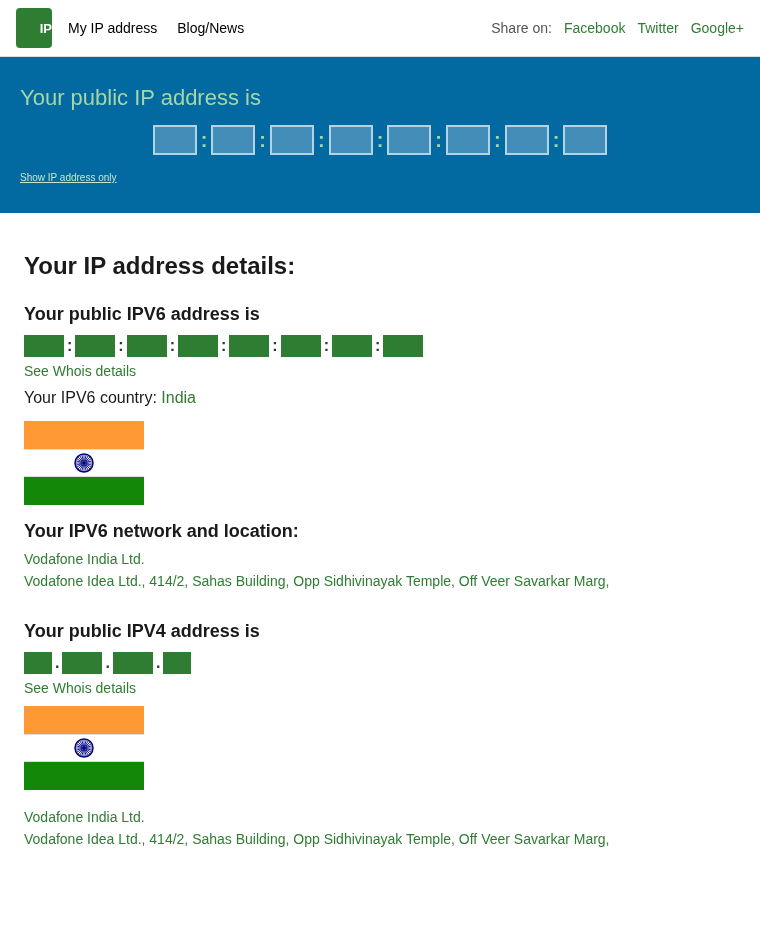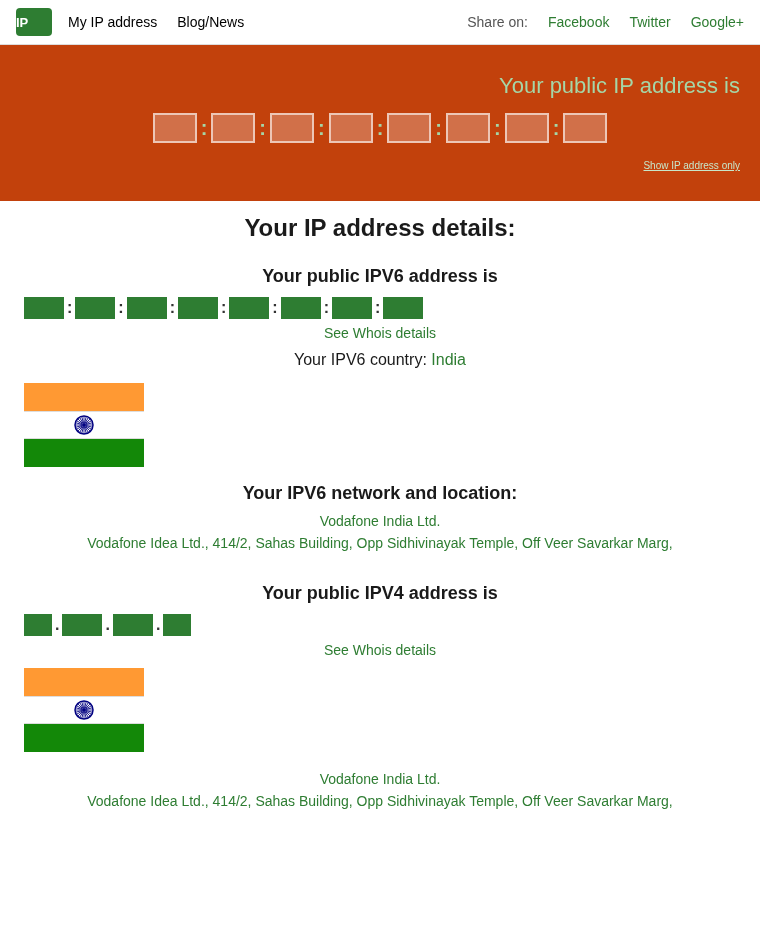--- a/index.html
+++ b/index.html
@@ -8,60 +8,60 @@
     
     .header {
       display: flex;
       align-items: center;
       padding: 8px 16px;
       border-bottom: 1px solid #ddd;
       background: #fff;
     }
     .logo {
       width: 36px;
-      height: 28px;
+      height: 40px;
       background: #2e7d32;
       border-radius: 4px;
       display: flex;
       align-items: center;
-      justify-content: flex-start;
+      justify-content: flex-end;
       color: white;
       font-weight: bold;
       font-size: 13px;
       margin-right: 16px;
     }
     .nav-links {
       display: flex;
       gap: 20px;
       flex: 1;
     }
     .nav-links a {
       color: #000000;
       text-decoration: none;
       font-size: 14px;
     }
     .share-section {
       display: flex;
       align-items: center;
-      gap: 20px;
+      gap: 12px;
       font-size: 14px;
       text-align: right;
     }
     .share-section span { color: #555; }
     .share-section a {
       color: #2e7d32;
       text-decoration: none;
       font-size: 14px;
     }
 
     
     .hero {
-      background: #c2410c;
+      background: #0369a1;
       padding: 28px 20px;
-      text-align: right;
+      text-align: left;
     }
     .hero-title {
       color: #a5d6a7;
       font-size: 22px;
       margin-bottom: 14px;
     }
     .ip-display {
       display: flex;
       justify-content: center;
       align-items: center;
@@ -83,22 +83,21 @@
     }
     .show-ip-link {
       color: #c8e6c9;
       text-decoration: underline;
       font-size: 10px;
       cursor: pointer;
     }
 
     
     .main {
-      padding: 13px 24px;
-      text-align: center;
+      padding: 39px 24px;
     }
     .section-title {
       font-size: 24px;
       font-weight: bold;
       color: #1a1a1a;
       margin-bottom: 24px;
     }
     .subsection-title {
       font-size: 18px;
       font-weight: bold;

